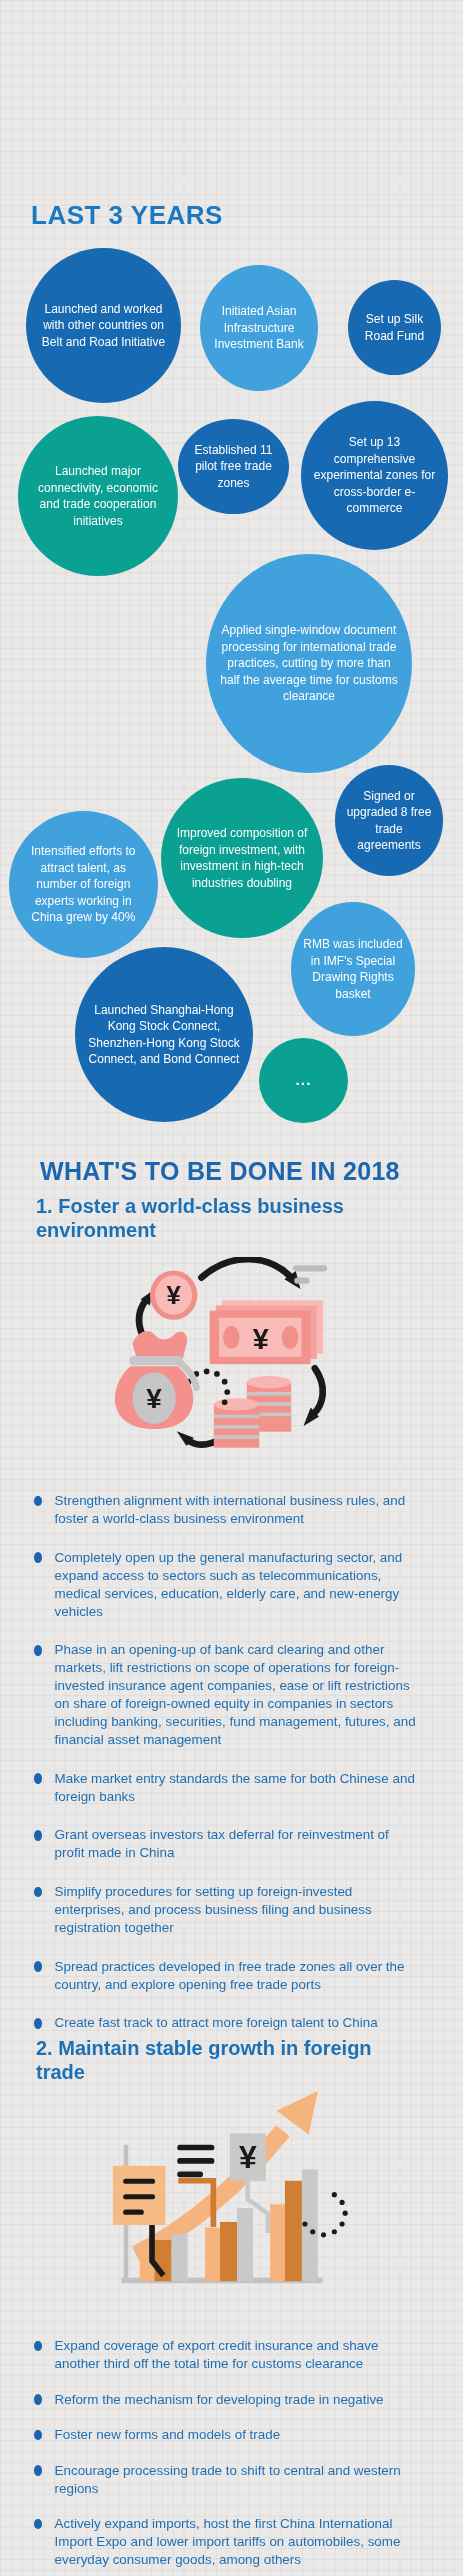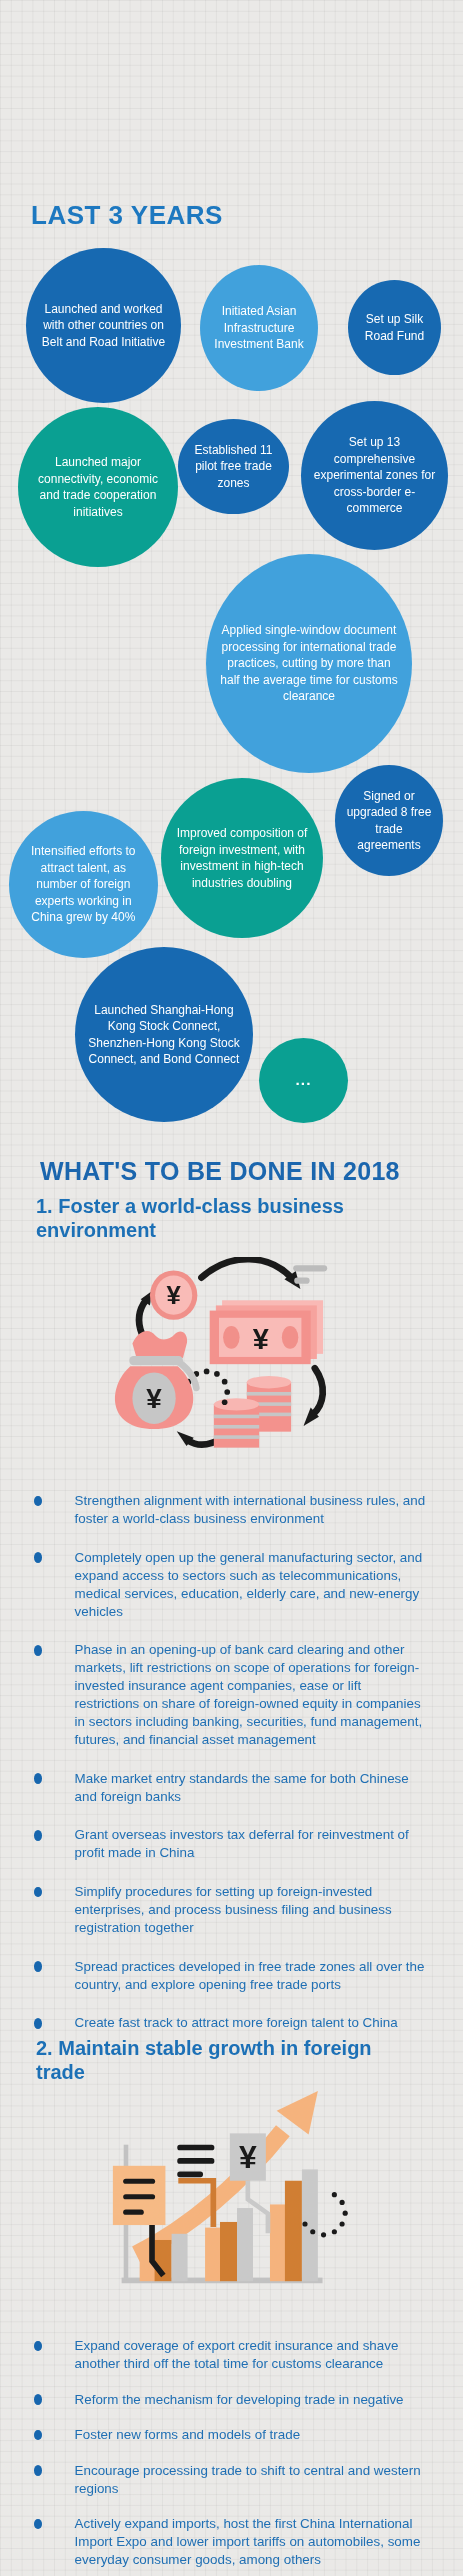--- a/index.html
+++ b/index.html
@@ -24,44 +24,45 @@
   .h3{font-size:20px;font-weight:bold;color:#1c70b6;line-height:24px;width:361px;}
   
   .bubble{position:absolute;border-radius:50%;display:flex;align-items:center;justify-content:center;
     text-align:center;color:#ffffff;font-size:12px;line-height:16.5px;padding:0 11.3px;box-sizing:border-box;}
   .c-dark{background:#1769b1;}
   .c-light{background:#41a1dc;}
   .c-teal{background:#0aa092;}
   .bubble.more{font-size:15.5px;font-weight:bold;letter-spacing:1px;}
   
   ul.blist{list-style:none;margin:0;padding:0;width:392px;}
-  ul.blist li{display:flex;margin:0 0 20.6px 0;gap:20px;}
+  ul.blist li{display:flex;margin:0 0 20.6px 0;}
   ul.blist.tight li{margin-bottom:17.5px;}
   ul.blist .dot{flex:0 0 auto;width:8.2px;height:10.8px;border-radius:50%;background:#1766ae;margin:3.6px 12.4px 0 0;}
   ul.blist .btxt{color:#1f6fb4;font-size:13.4px;line-height:18px;width:367px;}
   svg{display:block;}
 </style>
 </head>
 <body>
 
 <div id="canvas">
 
 
   <h2 class="abs last5" style="margin:0;">LAST 3 YEARS</h2>
 
   <div class="bubble c-dark" style="left:26px;top:248px;width:155px;height:155px;">Launched and worked with other countries on Belt and Road Initiative</div>
   <div class="bubble c-light" style="left:200px;top:265px;width:118px;height:126px;">Initiated Asian Infrastructure Investment Bank</div>
   <div class="bubble c-dark" style="left:348px;top:280px;width:93px;height:95px;">Set up Silk Road Fund</div>
-  <div class="bubble c-teal" style="left:18px;top:407px;width:160px;height:160px;">Launched major connectivity, economic and trade cooperation initiatives</div>
+  <div class="bubble c-teal" style="left:18px;top:416px;width:160px;height:160px;">Launched major connectivity, economic and trade cooperation initiatives</div>
   <div class="bubble c-dark" style="left:178px;top:419px;width:111px;height:95px;">Established 11 pilot free trade zones</div>
   <div class="bubble c-dark" style="left:301px;top:401px;width:147px;height:149px;">Set up 13 comprehensive experimental zones for cross-border e-commerce</div>
   <div class="bubble c-light" style="left:206px;top:554px;width:206px;height:219px;">Applied single-window document processing for international trade practices, cutting by more than half the average time for customs clearance</div>
   <div class="bubble c-light" style="left:8.8px;top:811px;width:149px;height:147px;">Intensified efforts to attract talent, as number of foreign experts working in China grew by 40%</div>
   <div class="bubble c-teal" style="left:161px;top:778px;width:162px;height:160px;">Improved composition of foreign investment, with investment in high-tech industries doubling</div>
   <div class="bubble c-dark" style="left:335px;top:765px;width:108px;height:111px;">Signed or upgraded 8 free trade agreements</div>
+  <div class="bubble c-light" style="left:291px;top:902px;width:124px;height:134px;">RMB was included in IMF's Special Drawing Rights basket</div>
   <div class="bubble c-dark" style="left:75px;top:947px;width:178px;height:175px;">Launched Shanghai-Hong Kong Stock Connect, Shenzhen-Hong Kong Stock Connect, and Bond Connect</div>
   <div class="bubble c-teal more" style="left:259px;top:1038px;width:89px;height:85px;">...</div>
 
   <h2 class="abs h2" style="margin:4px;">WHAT'S TO BE DONE IN 2018</h2>
 
   <h3 class="abs h3" style="left:36px;top:1194px;margin:0;">1. Foster a world-class business environment</h3>
 
   <svg class="abs" style="left:92px;top:1257px;" width="289" height="237" viewBox="0 0 560 460">
     <g>
       <path d="M 212 40 C 268 -10 345 -6 388 42" stroke="#1a1a1a" stroke-width="13" fill="none" stroke-linecap="round"></path>

